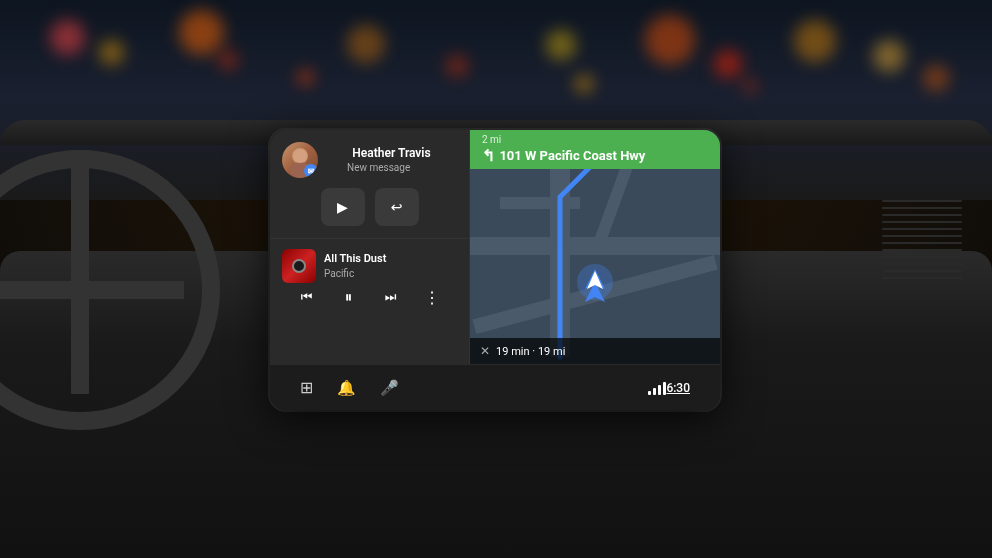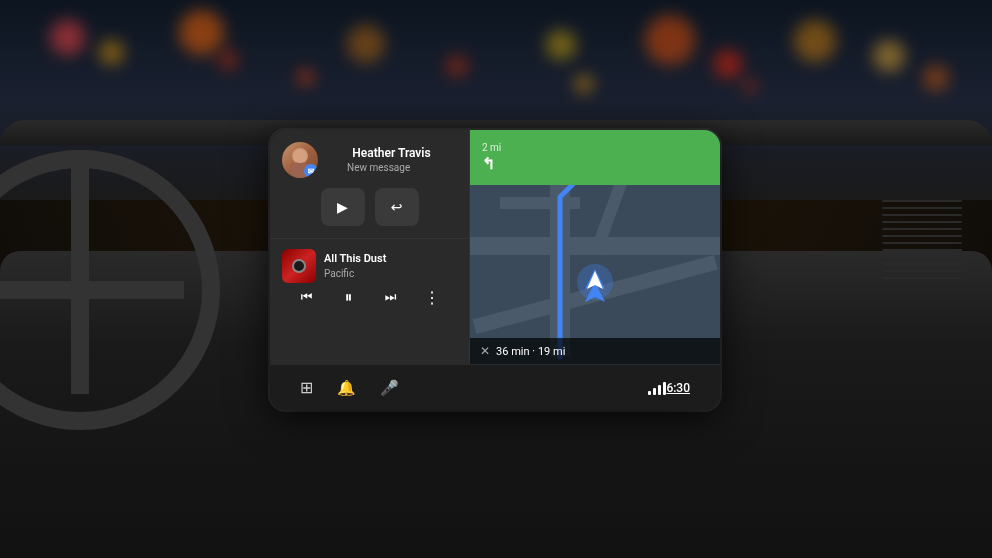--- a/index.html
+++ b/index.html
@@ -259,21 +259,21 @@
       overflow: hidden;
     }
 
     
     .nav-header {
       position: absolute;
       top: 0;
       left: 0;
       right: 0;
       background: #4CAF50;
-      padding: 12px 12px;
+      padding: 4px 12px;
       z-index: 10;
       display: flex;
       align-items: center;
       gap: 8px;
     }
 
     .turn-arrow {
       color: white;
       font-size: 18px;
       font-weight: bold;
@@ -544,28 +544,29 @@
           <polygon points="125,132 115,152 125,147 135,152" fill="#4285f4"></polygon>
 
           <polygon points="125,134 117,152 125,148 133,152" fill="white"></polygon>
         </svg>
 
         <div class="nav-header">
           <div style="display:flex;flex-direction:column;align-items:flex-start;gap:1px;">
             <span class="nav-distance" style="font-size:10px;color:rgba(255,255,255,0.9);">2 mi</span>
             <div style="display:flex;align-items:center;gap:4px;">
               <span class="turn-arrow" style="font-size:16px;">↰</span>
+              <span class="nav-street">101 W Pacific Coast Hwy</span>
             </div>
           </div>
         </div>
 
         <div class="eta-bar">
           <span class="eta-close" style="cursor:pointer;">✕</span>
           <span class="eta-text">
-            <span>36 min</span>
+            <span>19 min</span>
             <span> · </span>
             <span>19 mi</span>
           </span>
         </div>
 
       </div>
     </div>
 
     <div class="bottom-bar">
       <div class="bottom-left">

